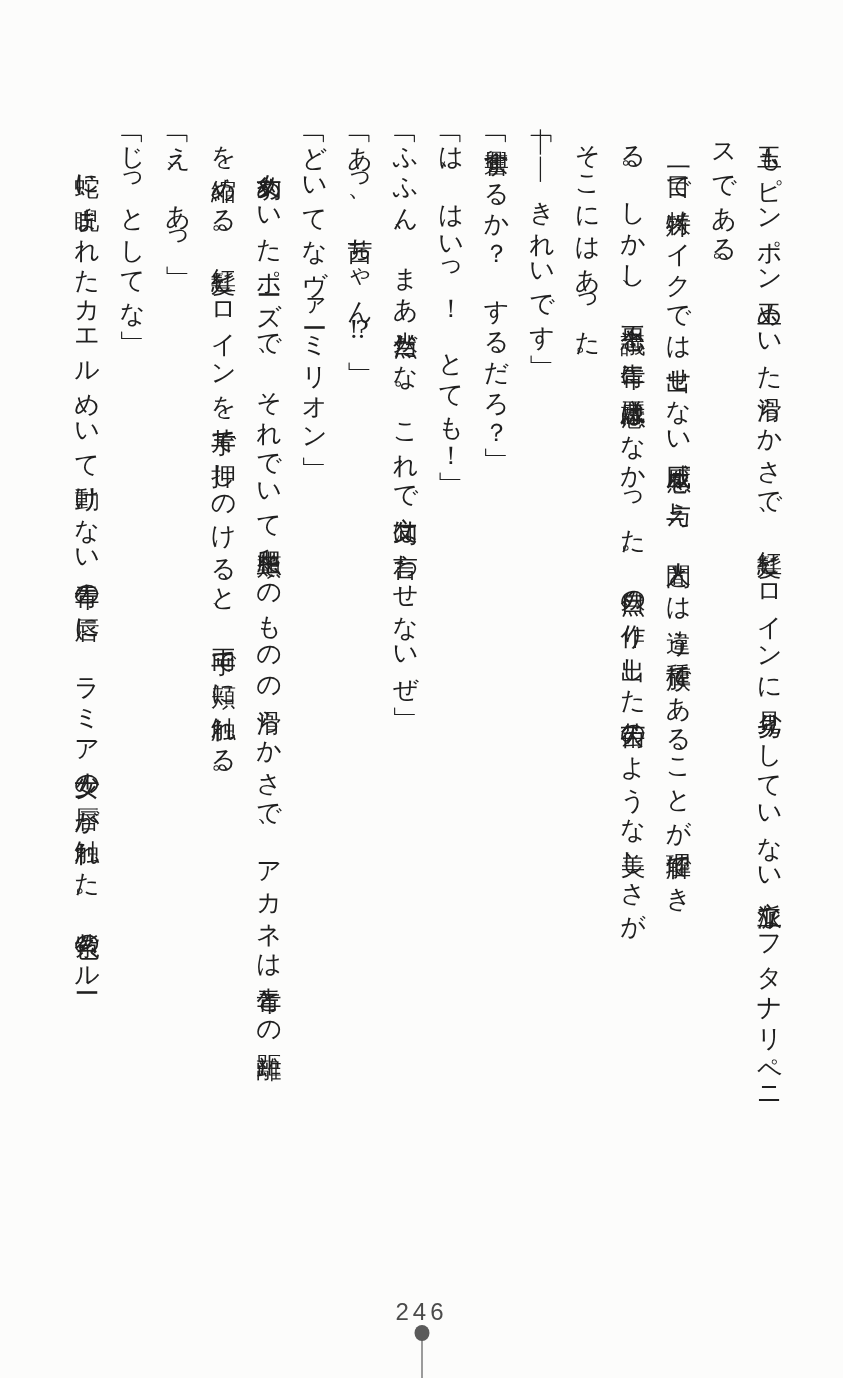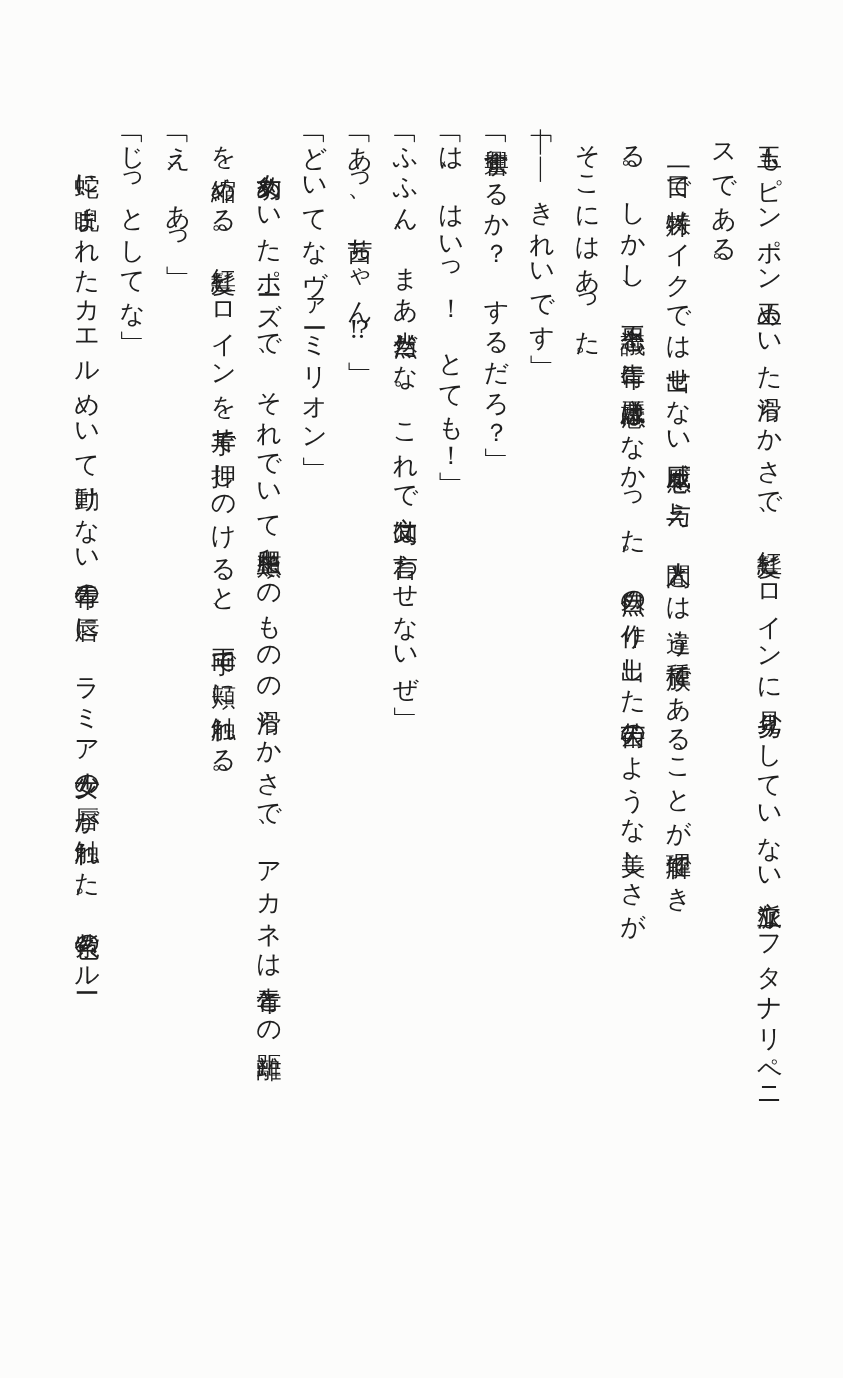--- a/index.html
+++ b/index.html
@@ -107,14 +107,21 @@
     <p class="tline">「ふふん、まあ当然だな。これで文句は言わせないぜ」</p>
     <p class="tline">「あっ、茜ちゃん⁉」</p>
     <p class="tline">「どいてなヴァーミリオン」</p>
     <p class="tline">　女豹めいたポーズで、それでいて爬虫類そのものの滑らかさで、アカネは青年との距離</p>
     <p class="tline">を縮める。紅髪ヒロインを片手で押しのけると、両手で頬に触れる。</p>
     <p class="tline">「え、あっ」</p>
     <p class="tline">「じっとしてな」</p>
     <p class="tline">　蛇に睨まれたカエルめいて動けない青年の唇に、ラミア少女の唇が触れた。紫色のルー</p>
   </section>
 
+  <footer class="folio">
+    <div class="pagenum">246</div>
+    <div class="pin">
+      <span class="pin-stem"></span>
+      <span class="pin-head"></span>
+    </div>
+  </footer>
 
 </div>
 
 </body></html>

